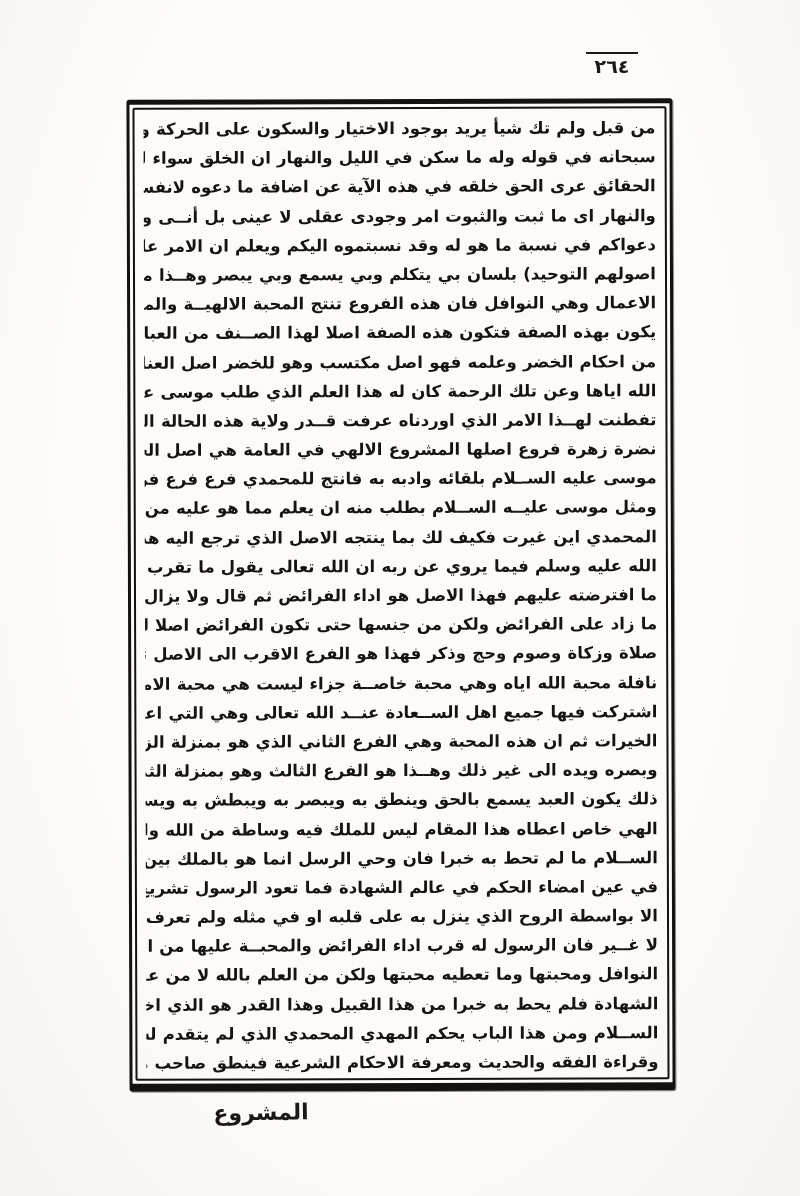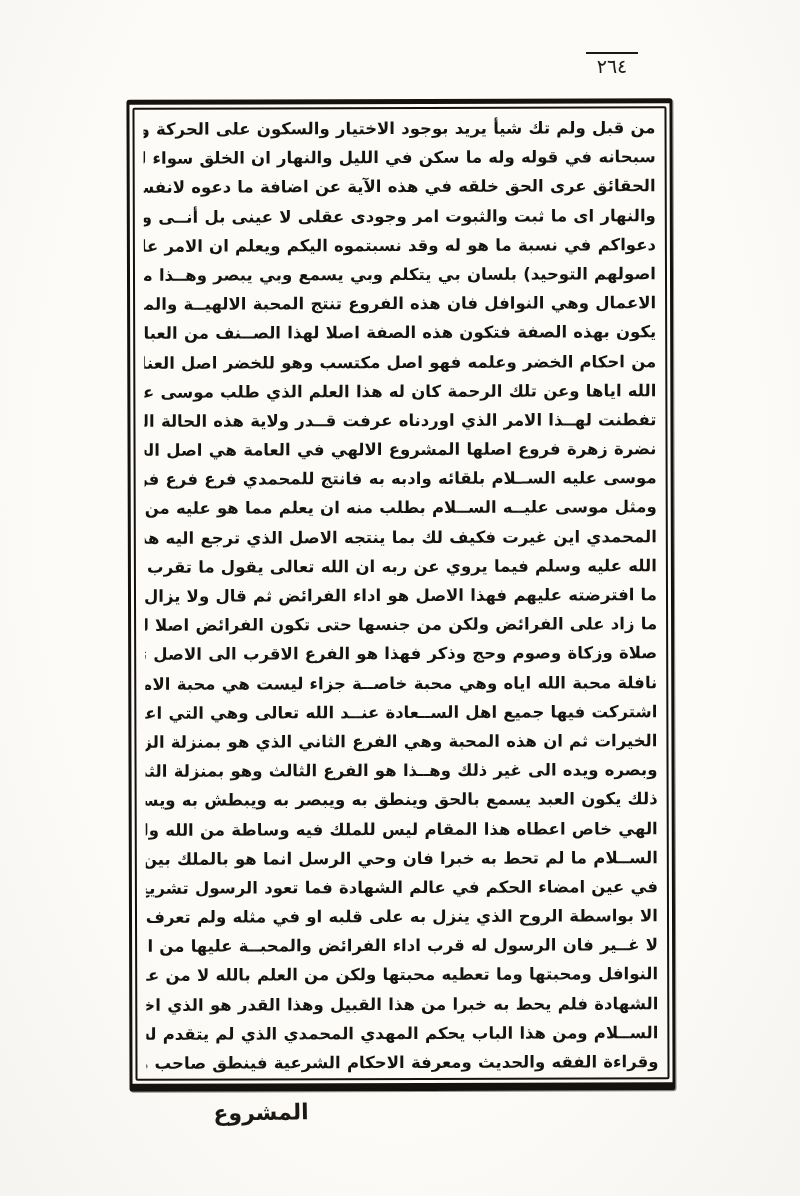--- a/index.html
+++ b/index.html
@@ -21,21 +21,21 @@
       radial-gradient(ellipse at 50% 40%, rgba(255,255,255,0) 60%, rgba(120,110,95,0.05) 100%),
       var(--paper);
   }
   
   .page-number{
     position:absolute;
     top:52px;left:586px;
     min-width:52px;
     text-align:center;
     font-size:19px;
-    font-weight:normal;
+    font-weight:bold;
     color:var(--ink);
     border-top:2px solid var(--ink);
     padding:1px 6px 0 6px;
     letter-spacing:2px;
     direction:rtl;
   }
   
   .frame-outer{
     position:absolute;
     top:99px;left:128px;

